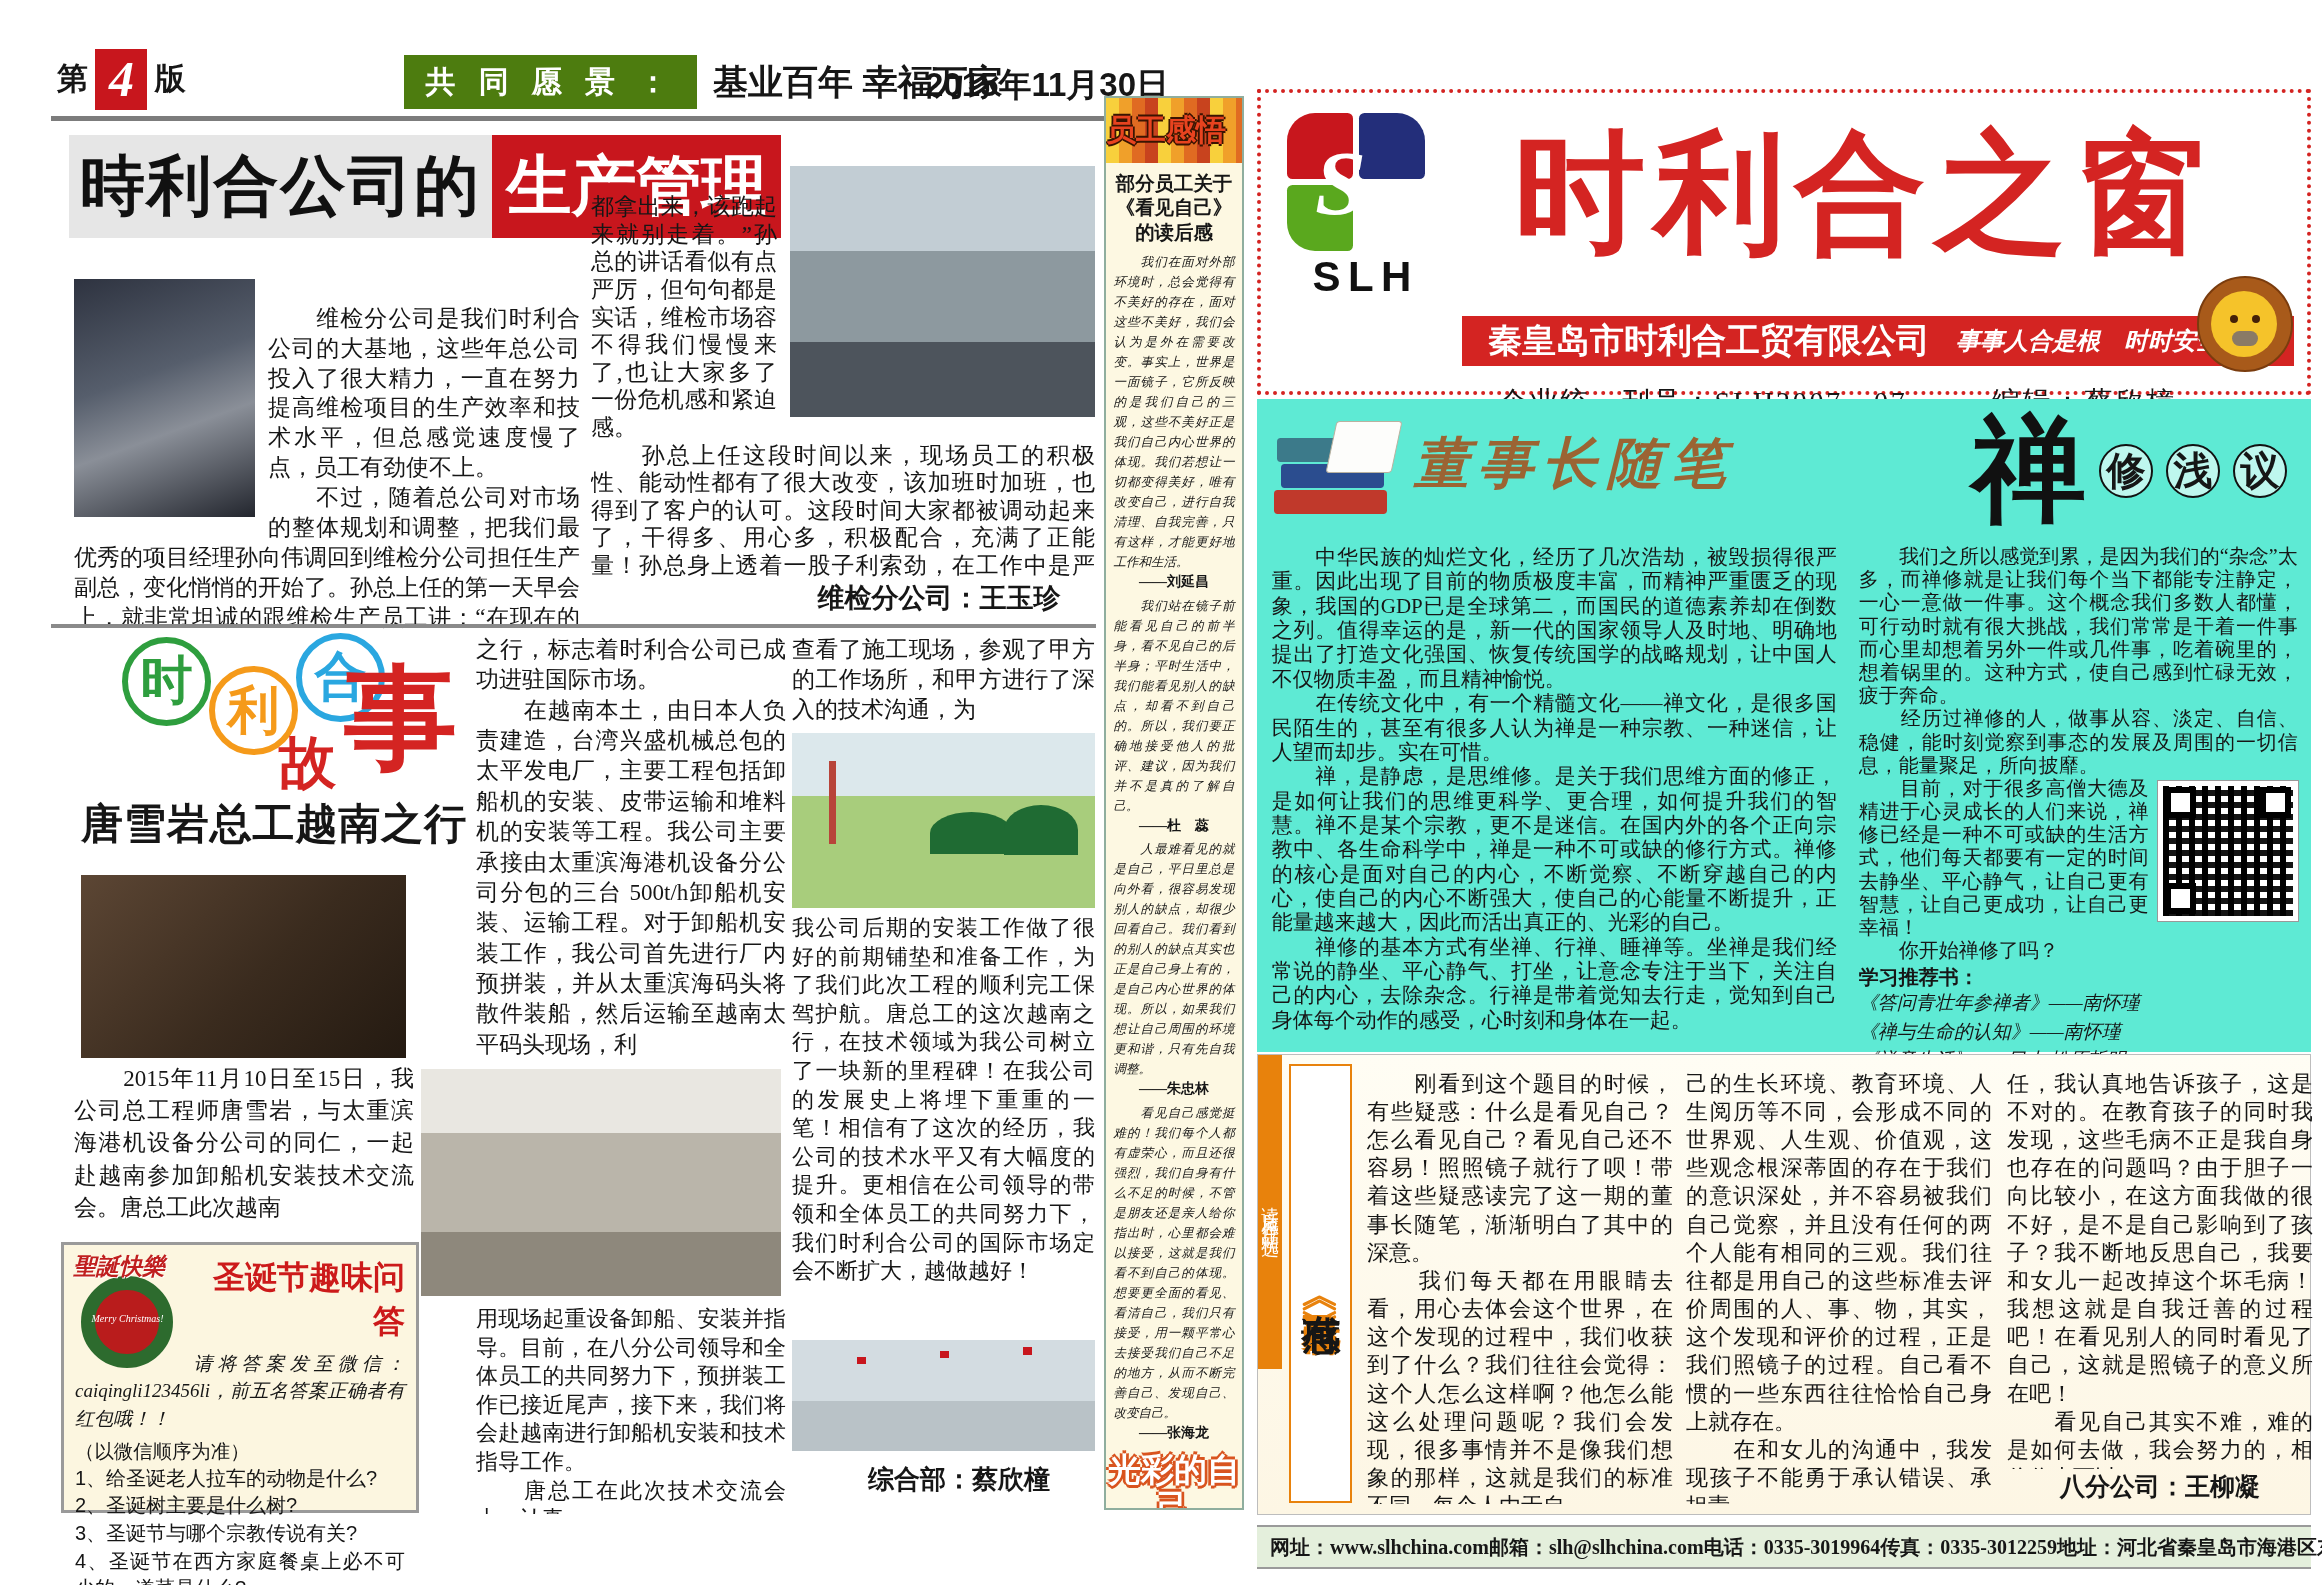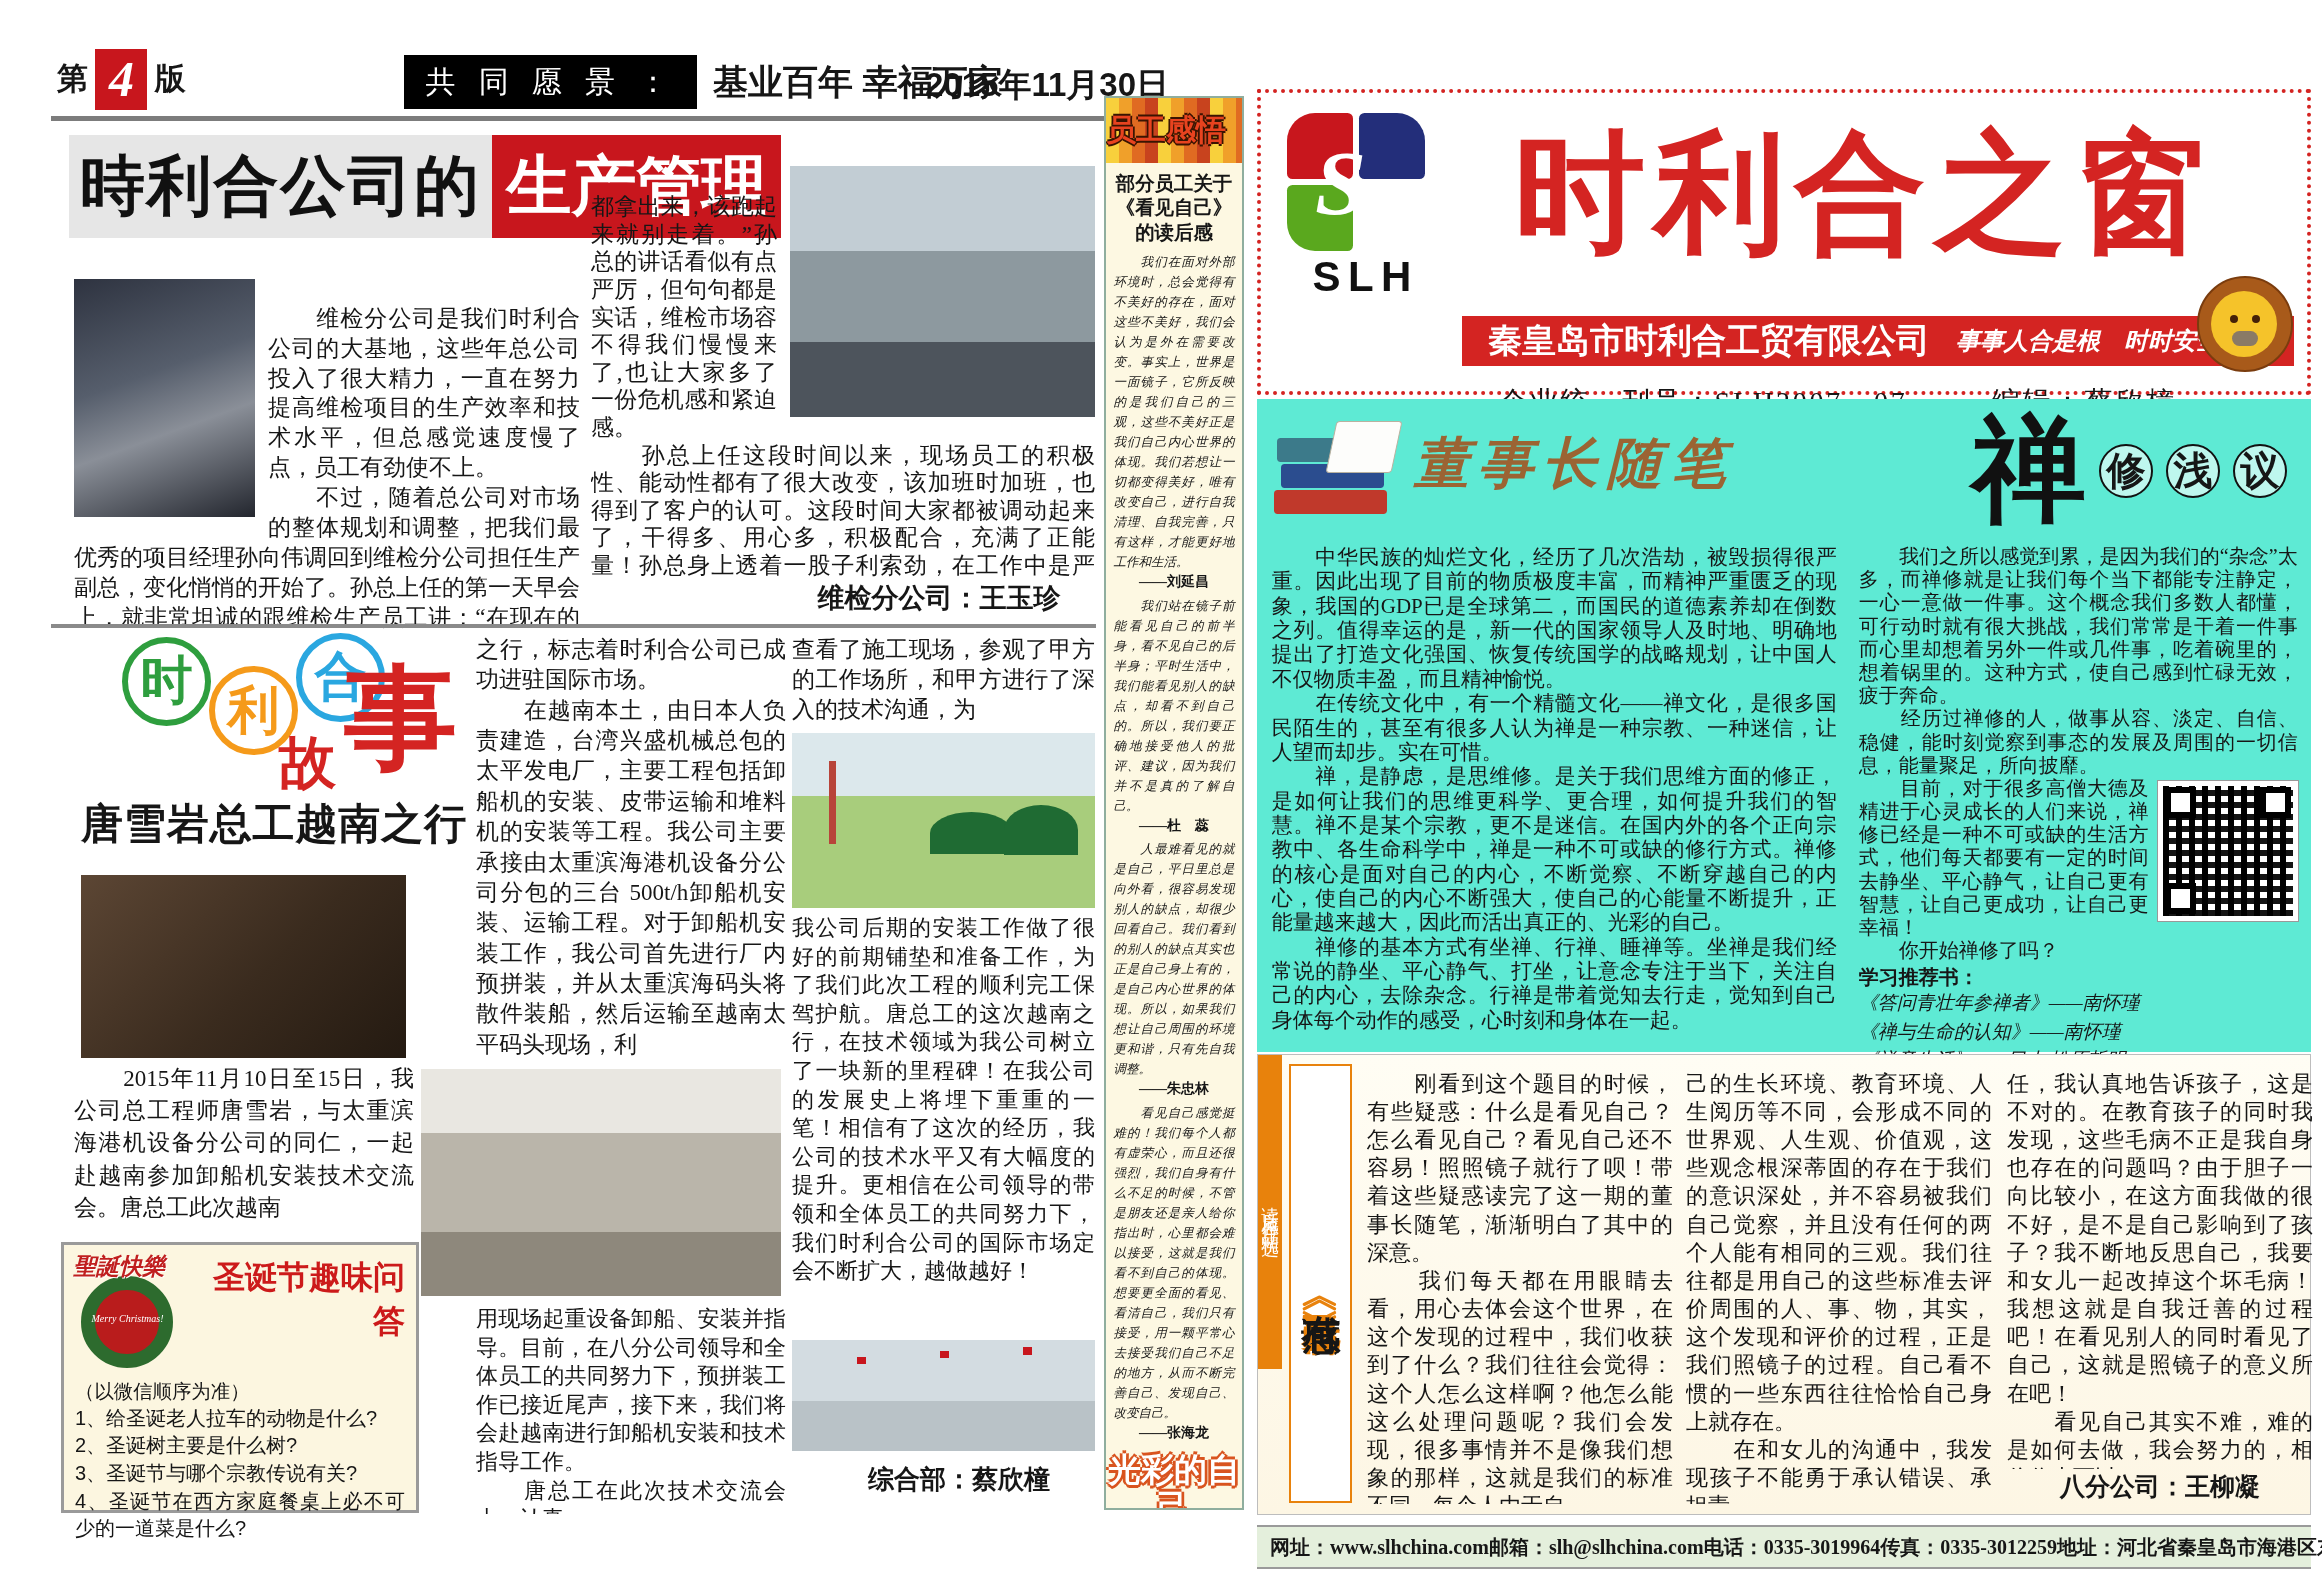--- a/index.html
+++ b/index.html
@@ -8,22 +8,22 @@
           font-family:"Liberation Serif","DejaVu Serif",serif; color:#161616; }
   .abs { position:absolute; }
   .txt { text-align:justify; white-space:pre-line; overflow:hidden; }
   .sans { font-family:"Liberation Sans","DejaVu Sans",sans-serif; }
   .ph { overflow:hidden; }
 
   
   .hdr-pageno { left:57px; top:46px; height:66px; display:flex; align-items:center; gap:7.4px; font-size:31px; font-weight:bold; }
   .hdr-numbox { width:52px; height:61px; background:#c8161d; color:#fff; font-size:50px; font-style:italic;
                 display:flex; align-items:center; justify-content:center; font-weight:bold; }
-  .hdr-visionbox { left:404px; top:55px; width:293px; height:54px; background:#000000; color:#fff;
-                   font-size:30px; font-weight:normal; letter-spacing:7.4px; display:flex; align-items:center; justify-content:center; }
+  .hdr-visionbox { left:404px; top:55px; width:293px; height:54px; background:#4d7c0f; color:#fff;
+                   font-size:30px; font-weight:bold; letter-spacing:7.4px; display:flex; align-items:center; justify-content:center; }
   .hdr-visiontxt { left:713px; top:55px; height:54px; display:flex; align-items:center; font-size:35px; font-weight:bold; }
   .hdr-date { left:925px; top:63px; font-size:33px; font-weight:bold; }
   .hdr-line { left:51px; top:116px; width:1091px; height:4.6px; background:#7c7c7c; }
 
   
   .a1-title { left:69px; top:135px; display:flex; align-items:stretch; }
   .a1-title .t-black { background:#e6e6e6; color:#111; font-size:65px; font-weight:900; padding:7.4px 11px; letter-spacing:1.8px; }
   .a1-title .t-red { background:#c8161d; color:#fff; font-size:65px; font-weight:900; padding:7.4px 14.8px; }
   .a1-col1 { left:74px; top:244px; width:506px; height:392px; font-size:23px; line-height:1.3; }
   .a1-portrait { float:left; width:181px; height:238px; margin:5.5px 13px 5.5px 0;
@@ -209,20 +209,21 @@
   </div>
   <div class="abs st-sig">综合部：蔡欣橦</div>
 
   <div class="abs quiz">
     <div class="wreath">
       <div class="wreath-ring"></div>
       <div class="wreath-script">聖誕快樂</div>
       <div class="wreath-sub">Merry Christmas!</div>
     </div>
     <div class="quiz-title">圣诞节趣味问答</div>
+    <div class="quiz-intro">请将答案发至微信：caiqingli123456li，前五名答案正确者有红包哦！！</div>
     <div class="quiz-note">（以微信顺序为准）</div>
     <div class="quiz-q">1、给圣诞老人拉车的动物是什么?</div>
     <div class="quiz-q">2、圣诞树主要是什么树?</div>
     <div class="quiz-q">3、圣诞节与哪个宗教传说有关?</div>
     <div class="quiz-q">4、圣诞节在西方家庭餐桌上必不可少的一道菜是什么?</div>
   </div>
 
   <div class="abs gw">
     <div class="gw-header">
       <span>员工感悟</span>

